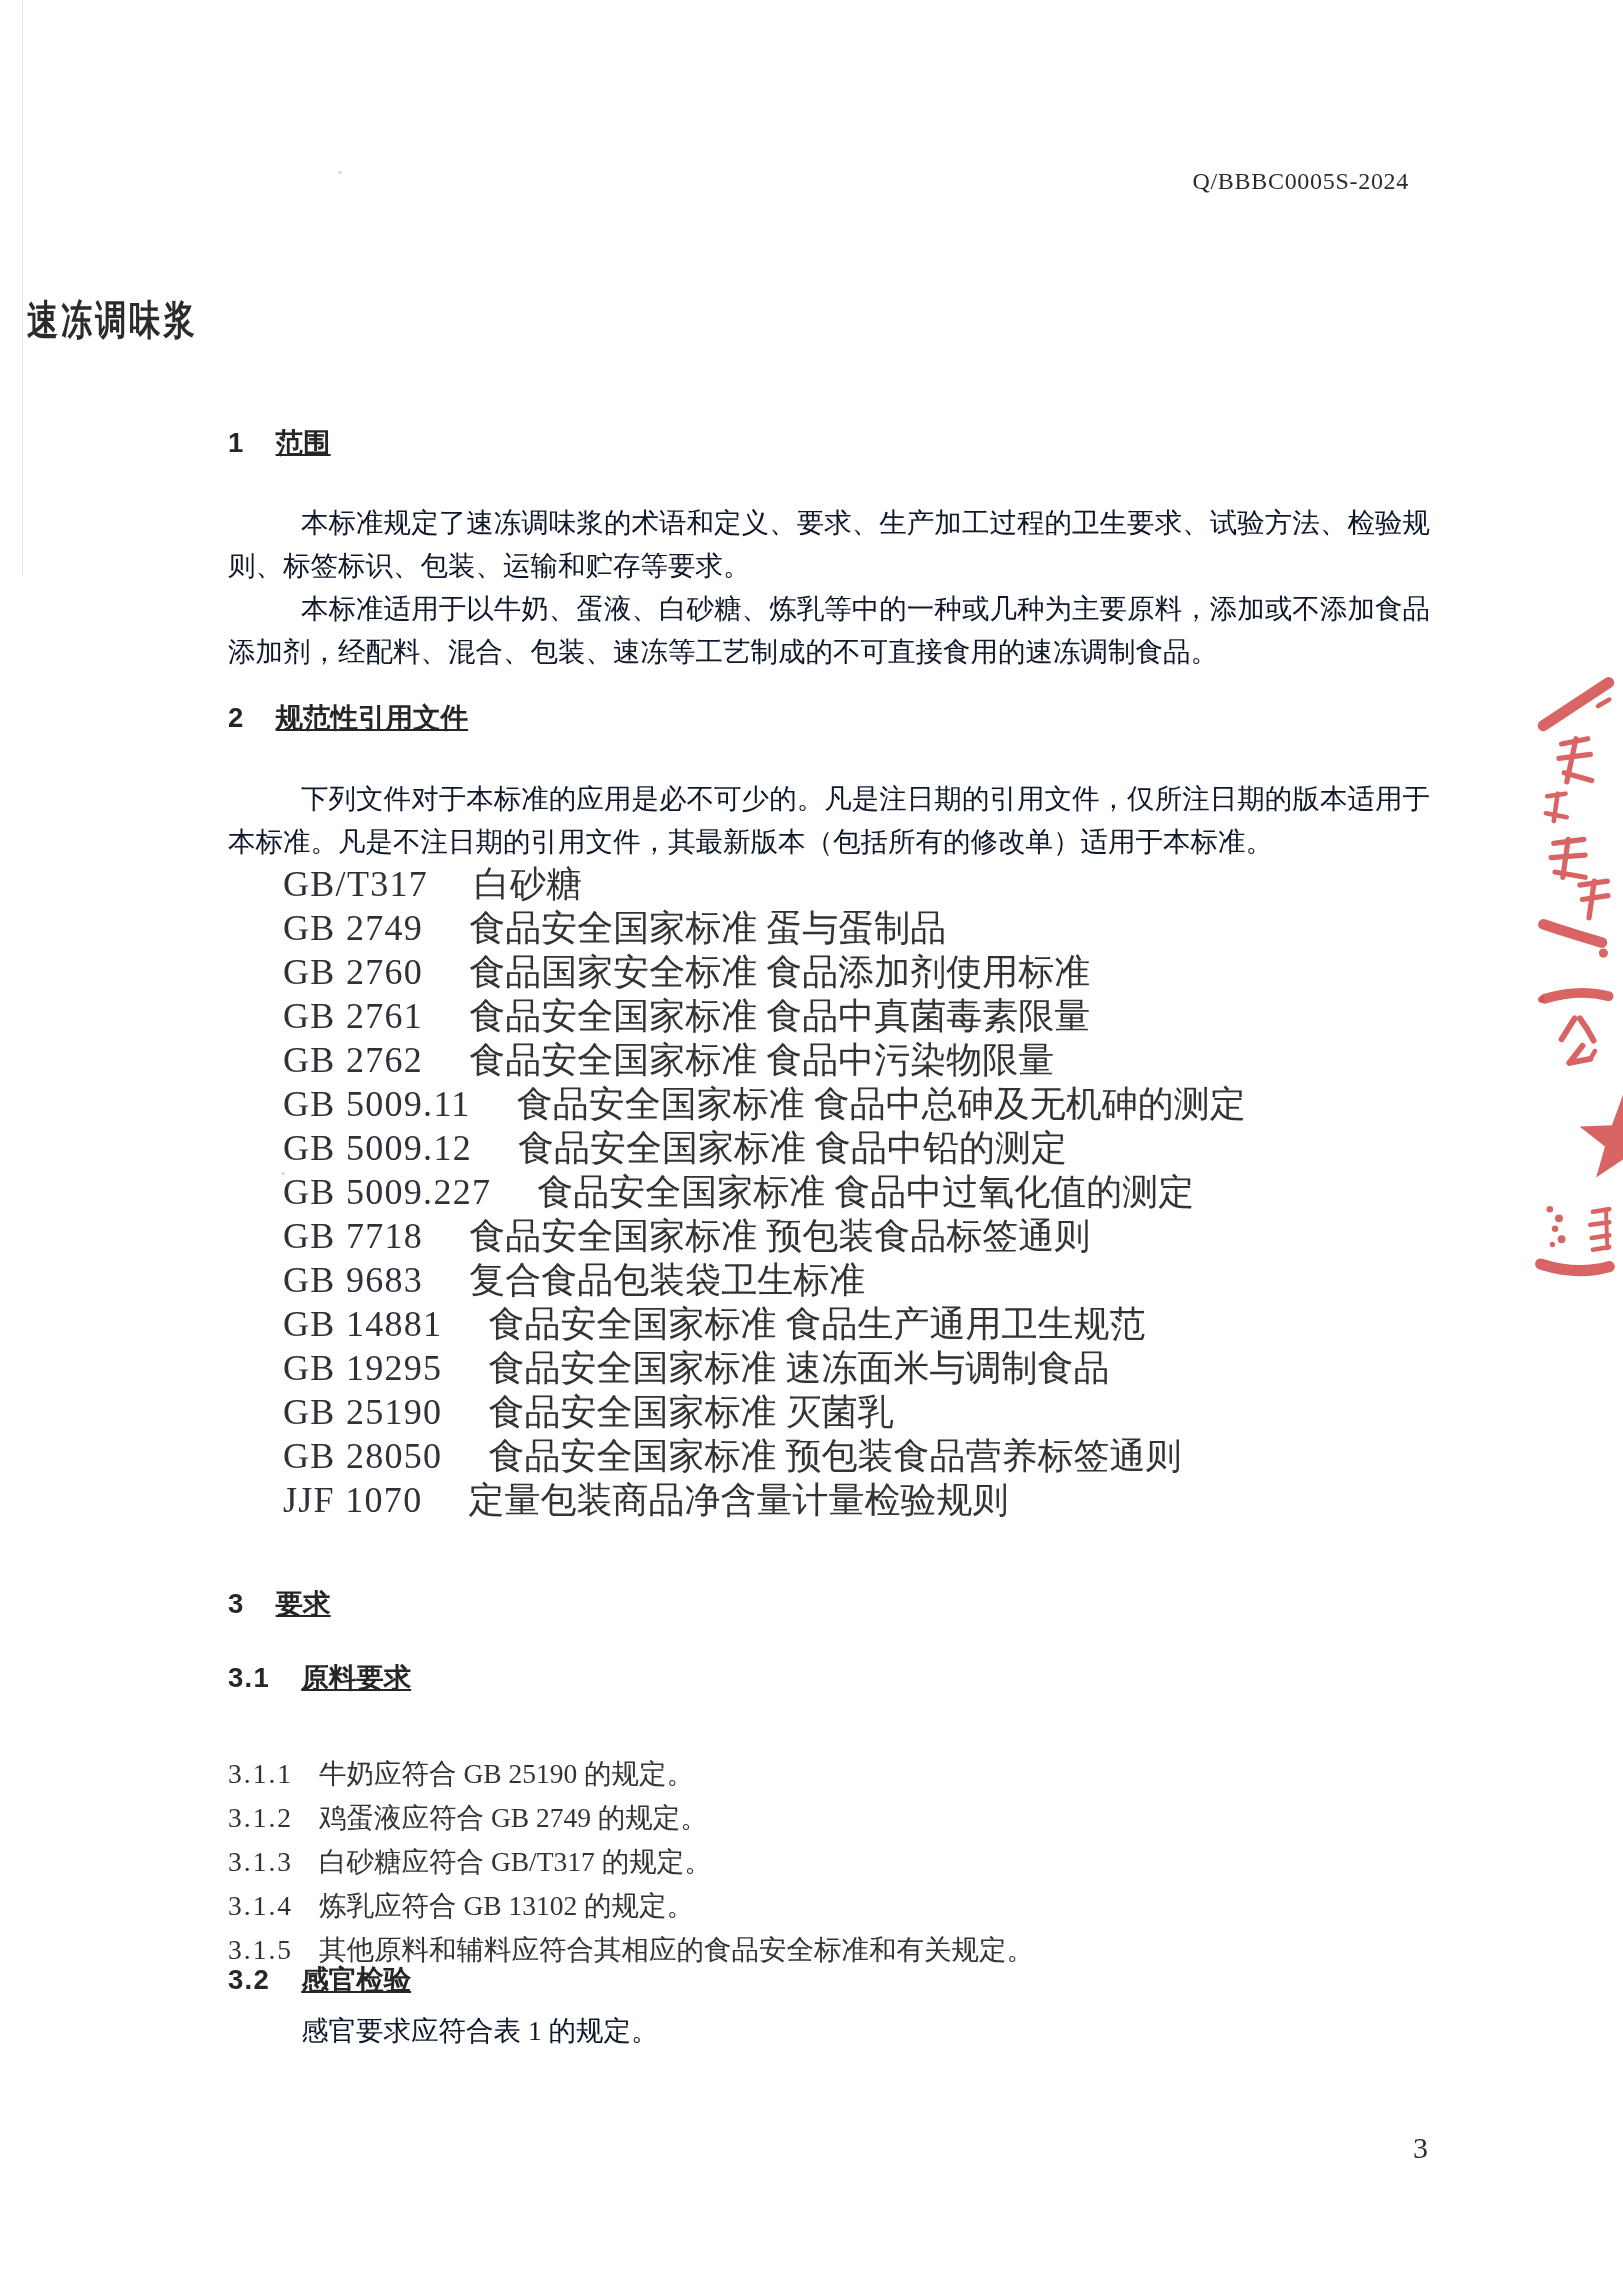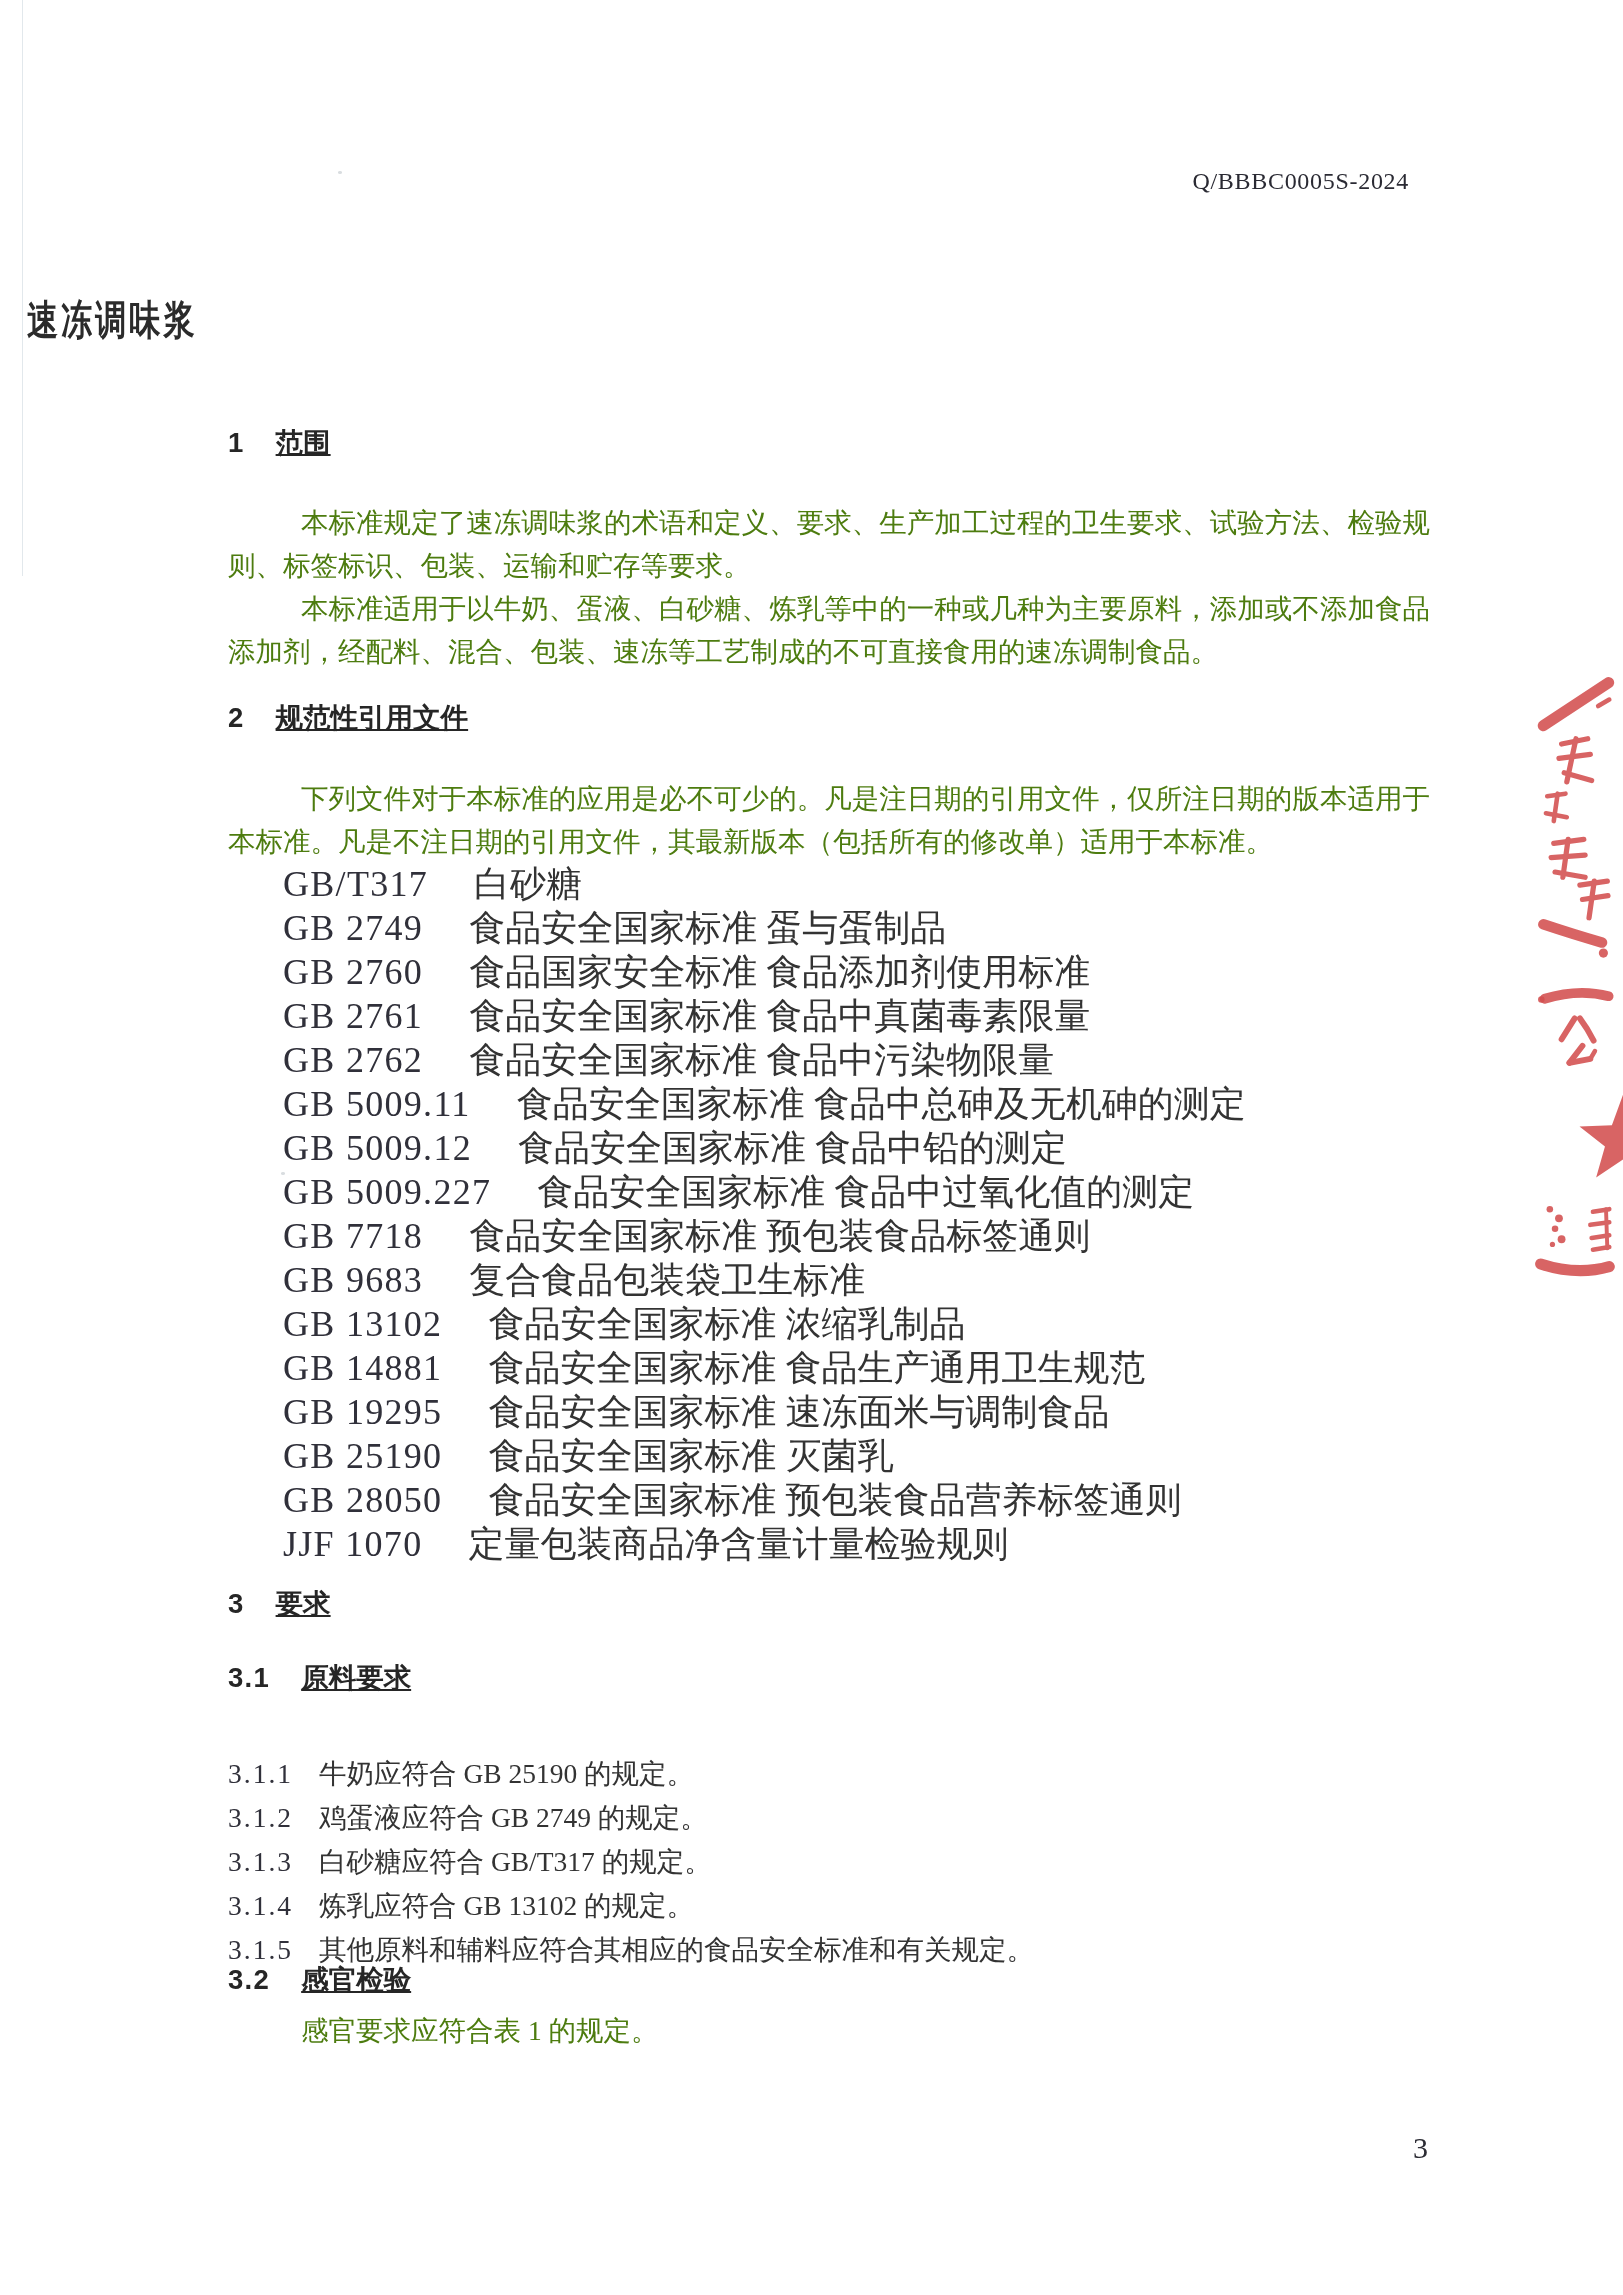--- a/index.html
+++ b/index.html
@@ -35,21 +35,21 @@
     font-family:"Liberation Sans","DejaVu Sans",sans-serif;
     font-weight:700;font-size:27.5px;color:#262626;
     left:228px;white-space:nowrap;text-decoration:underline;
   }
   .h .no{display:inline-block;margin-right:31px;letter-spacing:1.3px;}
   .h2-no{margin-right:26px;}
   
   .para{
     left:228px;width:1202px;
     font-size:27.5px;line-height:43px;
-    text-align:justify;color:#4d7c0f;
+    text-align:justify;color:#0f172a;
     text-indent:73px;
   }
   
   .ref-list{left:283px;top:862px;width:1152px;}
   .ref-item{height:44px;line-height:44px;font-size:36px;white-space:nowrap;color:#333;font-family:Liberation Serif, serif;}
   .ref-item .code{display:inline-block;min-width:0;letter-spacing:1.3px;color:#30303a;}
   .ref-item .rtitle{margin-left:46px;}
   
   .clause-list{left:228px;top:1752px;width:1217px;}
   .clause{height:44px;line-height:44px;font-size:27.5px;white-space:nowrap;color:#333;}
@@ -89,21 +89,20 @@
     <div class="ref-item"><span class="code">GB/T317</span><span class="rtitle">白砂糖</span></div>
     <div class="ref-item"><span class="code">GB 2749</span><span class="rtitle">食品安全国家标准 蛋与蛋制品</span></div>
     <div class="ref-item"><span class="code">GB 2760</span><span class="rtitle">食品国家安全标准 食品添加剂使用标准</span></div>
     <div class="ref-item"><span class="code">GB 2761</span><span class="rtitle">食品安全国家标准 食品中真菌毒素限量</span></div>
     <div class="ref-item"><span class="code">GB 2762</span><span class="rtitle">食品安全国家标准 食品中污染物限量</span></div>
     <div class="ref-item"><span class="code">GB 5009.11</span><span class="rtitle">食品安全国家标准 食品中总砷及无机砷的测定</span></div>
     <div class="ref-item"><span class="code">GB 5009.12</span><span class="rtitle">食品安全国家标准 食品中铅的测定</span></div>
     <div class="ref-item"><span class="code">GB 5009.227</span><span class="rtitle">食品安全国家标准 食品中过氧化值的测定</span></div>
     <div class="ref-item"><span class="code">GB 7718</span><span class="rtitle">食品安全国家标准 预包装食品标签通则</span></div>
     <div class="ref-item"><span class="code">GB 9683</span><span class="rtitle">复合食品包装袋卫生标准</span></div>
-    <div class="ref-item"><span class="code">GB 13102</span><span class="rtitle">食品安全国家标准 浓缩乳制品</span></div>
     <div class="ref-item"><span class="code">GB 14881</span><span class="rtitle">食品安全国家标准 食品生产通用卫生规范</span></div>
     <div class="ref-item"><span class="code">GB 19295</span><span class="rtitle">食品安全国家标准 速冻面米与调制食品</span></div>
     <div class="ref-item"><span class="code">GB 25190</span><span class="rtitle">食品安全国家标准 灭菌乳</span></div>
     <div class="ref-item"><span class="code">GB 28050</span><span class="rtitle">食品安全国家标准 预包装食品营养标签通则</span></div>
     <div class="ref-item"><span class="code">JJF 1070</span><span class="rtitle">定量包装商品净含量计量检验规则</span></div>
   </div>
 
   <div class="abs h" style="top:1586px;">
     <span class="no">3</span><span>要求</span>
   </div>

